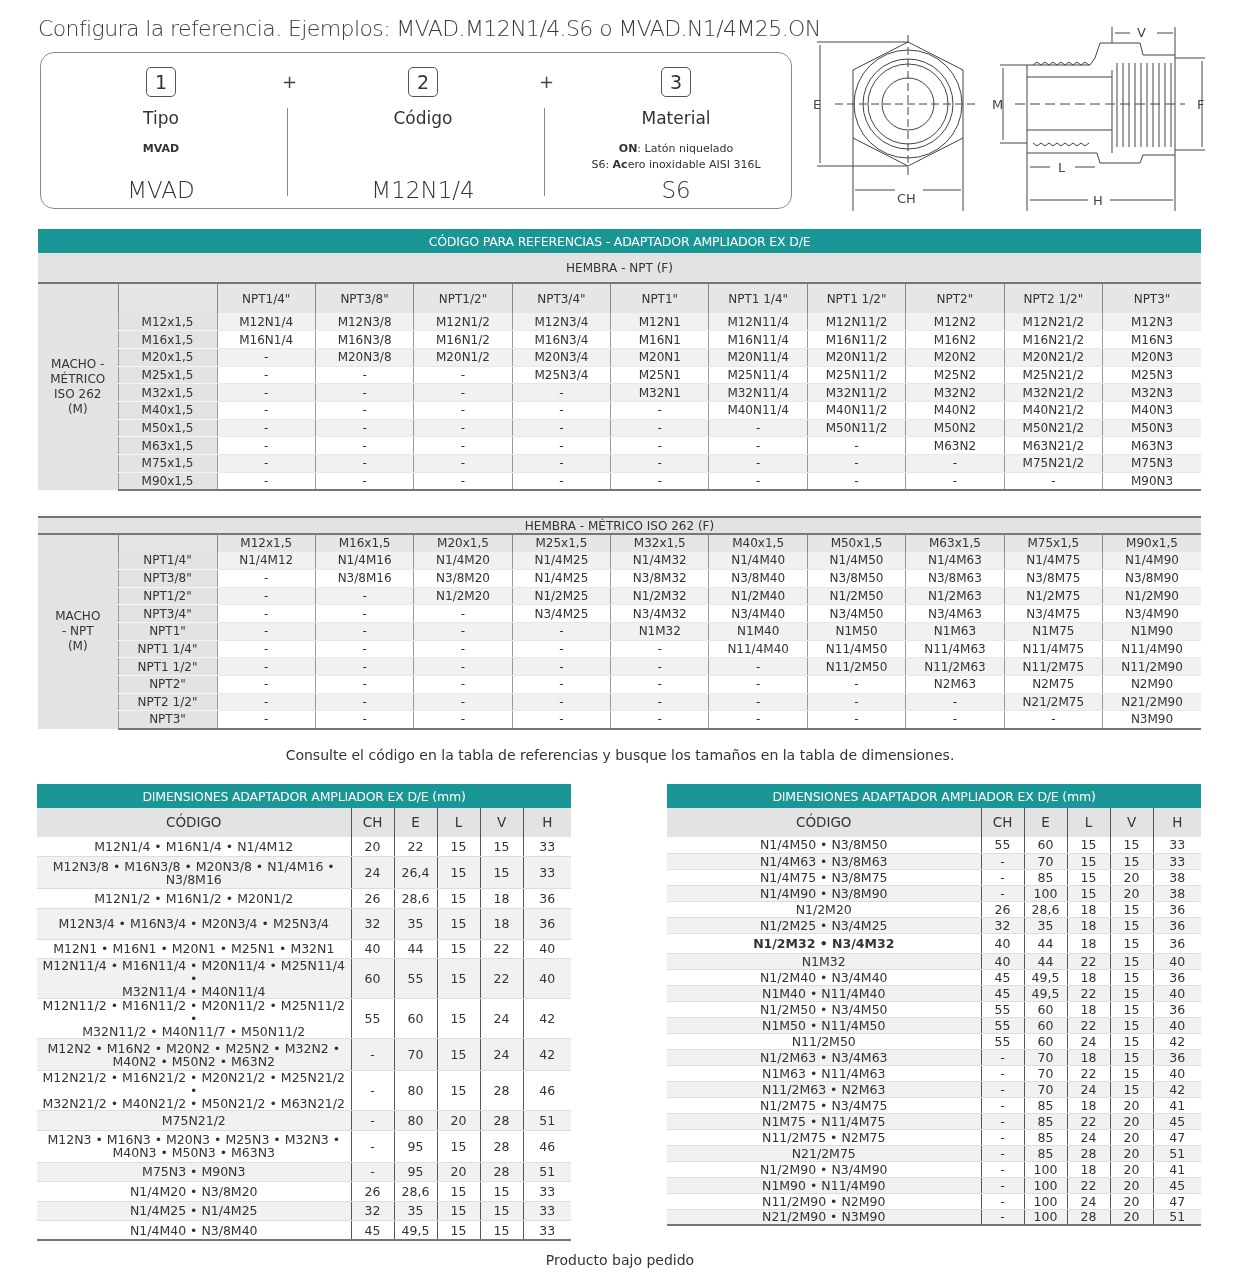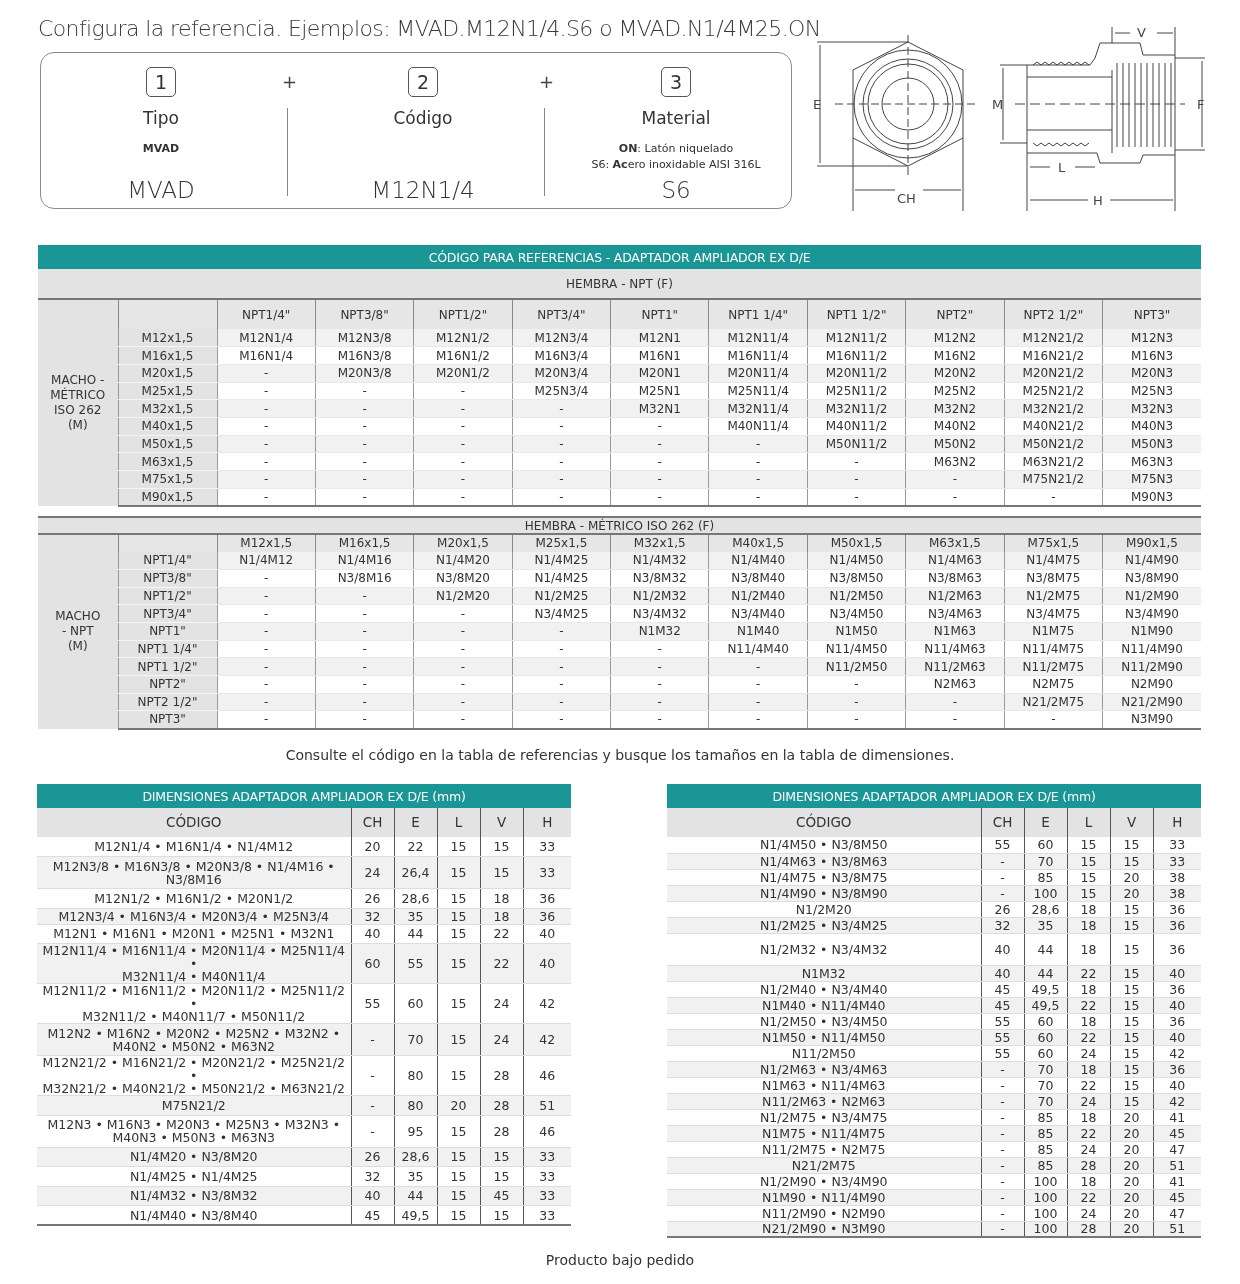--- a/index.html
+++ b/index.html
@@ -152,21 +152,21 @@
     <text x="8" y="94">E</text>
     <text x="92" y="188">CH</text>
     <text x="187" y="94">M</text>
     <text x="253" y="157">L</text>
     <text x="288" y="190">H</text>
     <text x="332" y="22">V</text>
     <text x="392" y="94">F</text>
   </g>
 </svg>
 
-<table class="ref-table" style="top:229px;margin-top:16px;">
+<table class="ref-table" style="top:229px;">
   <colgroup>
     <col style="width:80px">
       <col style="width:99px">
     <col>
       <col>
       <col>
       <col>
       <col>
       <col>
       <col>
@@ -557,21 +557,21 @@
         <td style="height: 19.5px;">
           <div>M12N1/2 • M16N1/2 • M20N1/2</div>
         </td>
         <td>26</td>
         <td>28,6</td>
         <td>15</td>
         <td>18</td>
         <td>36</td>
       </tr>
       <tr>
-        <td style="height: 16px; margin-top: 38px;">
+        <td style="height: 31px; margin-top: 38px;">
           <div>M12N3/4 • M16N3/4 • M20N3/4 • M25N3/4</div>
         </td>
         <td>32</td>
         <td>35</td>
         <td>15</td>
         <td>18</td>
         <td>36</td>
       </tr>
       <tr>
         <td style="height: 19.5px;">
@@ -643,46 +643,46 @@
           <div>M40N3 • M50N3 • M63N3</div>
         </td>
         <td>-</td>
         <td>95</td>
         <td>15</td>
         <td>28</td>
         <td>46</td>
       </tr>
       <tr>
         <td style="height: 19.5px;">
+          <div>M75N3 • M90N3</div>
+        </td>
+        <td>-</td>
+        <td>95</td>
+        <td>20</td>
+        <td>28</td>
+        <td>51</td>
+      </tr>
+      <tr>
+        <td style="height: 19.5px;">
           <div>N1/4M20 • N3/8M20</div>
         </td>
         <td>26</td>
         <td>28,6</td>
         <td>15</td>
         <td>15</td>
         <td>33</td>
       </tr>
       <tr>
         <td style="height: 19.5px;">
           <div>N1/4M25 • N1/4M25</div>
         </td>
         <td>32</td>
         <td>35</td>
         <td>15</td>
         <td>15</td>
-        <td>33</td>
-      </tr>
-      <tr>
-        <td style="height: 19.5px;">
-          <div>N1/4M32 • N3/8M32</div>
-        </td>
-        <td>40</td>
-        <td>44</td>
-        <td>15</td>
-        <td>45</td>
         <td>33</td>
       </tr>
       <tr class="last">
         <td style="height: 19.5px;">
           <div>N1/4M40 • N3/8M40</div>
         </td>
         <td>45</td>
         <td>49,5</td>
         <td>15</td>
         <td>15</td>
@@ -768,21 +768,21 @@
         <td style="height: 16px;">
           <div>N1/2M25 • N3/4M25</div>
         </td>
         <td>32</td>
         <td>35</td>
         <td>18</td>
         <td>15</td>
         <td>36</td>
       </tr>
       <tr>
-        <td style="height: 32px;">
+        <td style="height: 20px; font-weight: bold;">
           <div>N1/2M32 • N3/4M32</div>
         </td>
         <td>40</td>
         <td>44</td>
         <td>18</td>
         <td>15</td>
         <td>36</td>
       </tr>
       <tr>
         <td style="height: 16px;">

